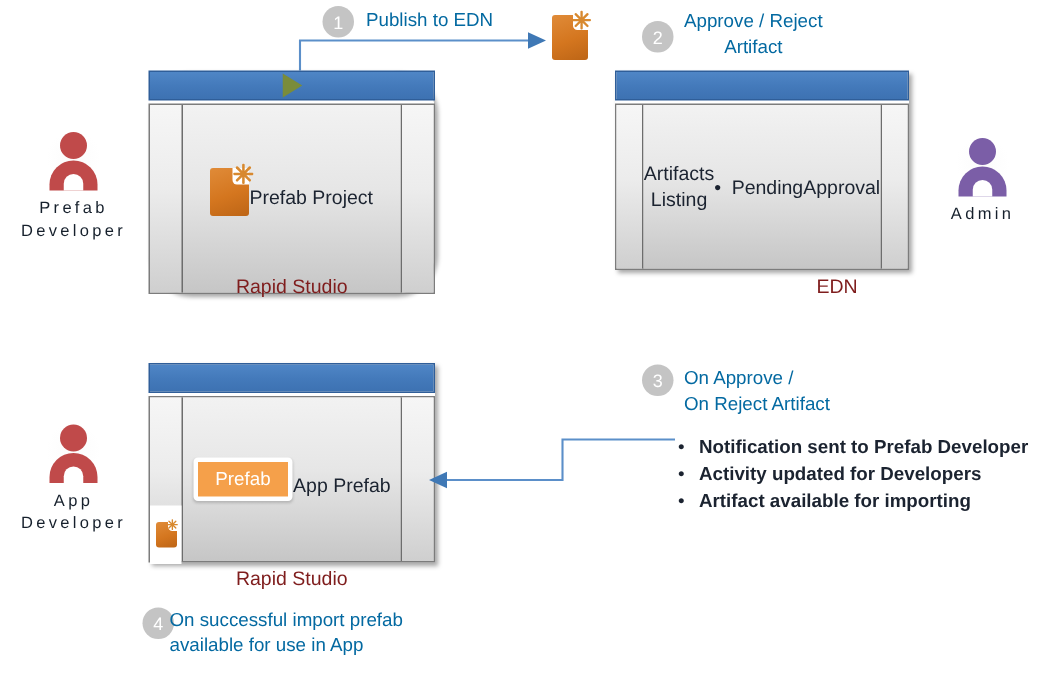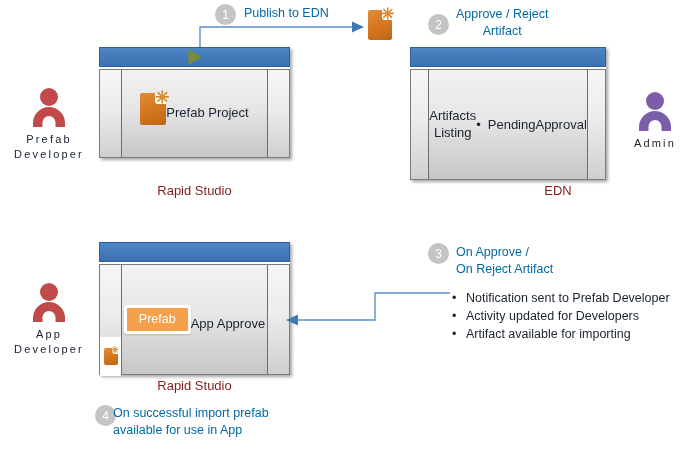--- a/index.html
+++ b/index.html
@@ -216,21 +216,21 @@
   }
   .bullets .bullet-row {
     display: flex;
     align-items: flex-start;
   }
   .bullets .dot {
     width: 14px;
     flex: none;
     text-align: left;
   }
-  .bullets .txt { flex: 1; }
+  .bullets .txt { flex: 1; font-weight: bold; }
 
   
   .prefab-chip {
     background: #f5a04a;
     color: #ffffff;
     font-size: 12.5px;
     padding: 5px 12px 6px 12px;
     border: 3px solid #ffffff;
     border-radius: 3px;
     box-shadow: 0 1px 2px rgba(0,0,0,0.18);
@@ -280,21 +280,21 @@
 
   <div class="actor prefab-dev" style="left:3px; top:86px;">
     <div class="glyph">
       <div class="head"></div>
       <div class="body"></div>
     </div>
     <div class="label">Prefab
 Developer</div>
   </div>
 
-  <div class="window" style="left:99px; top:47px; width:191px; height:111px;">
+  <div class="window" style="left:99px; top:47px; width:191px; height:149px;border-radius:27px;">
     <div class="win-title">
       <div class="play-triangle"></div>
     </div>
     <div class="win-body">
       <div class="pane-left"></div>
       <div class="pane-main">
         <div class="doc-icon" style="width:26px; height:32px; margin-bottom:9px;">
           <div class="page"></div>
           <div class="notch"></div>
           <div class="star">
@@ -367,21 +367,21 @@
                   <rect x="10.6" y="0.8" width="2.8" height="22.4" rx="1.2" transform="rotate(90 12 12)"></rect>
                   <rect x="10.6" y="0.8" width="2.8" height="22.4" rx="1.2" transform="rotate(135 12 12)"></rect>
                 </g>
               </svg>
             </div>
           </div>
         </div>
       </div>
       <div class="pane-main">
         <div class="prefab-chip">Prefab</div>
-        <div class="pane-main-text" style="margin-top:9px;">App  Approve</div>
+        <div class="pane-main-text" style="margin-top:9px;">App  Prefab</div>
       </div>
       <div class="pane-right"></div>
     </div>
   </div>
   <div class="win-caption" style="left:99px; top:378px; width:191px;">Rapid Studio</div>
 
   <div class="step-badge" style="left:428px; top:243px;">3</div>
   <div class="step-text" style="left:456px; top:244px;">On Approve /
 On Reject Artifact</div>
 

